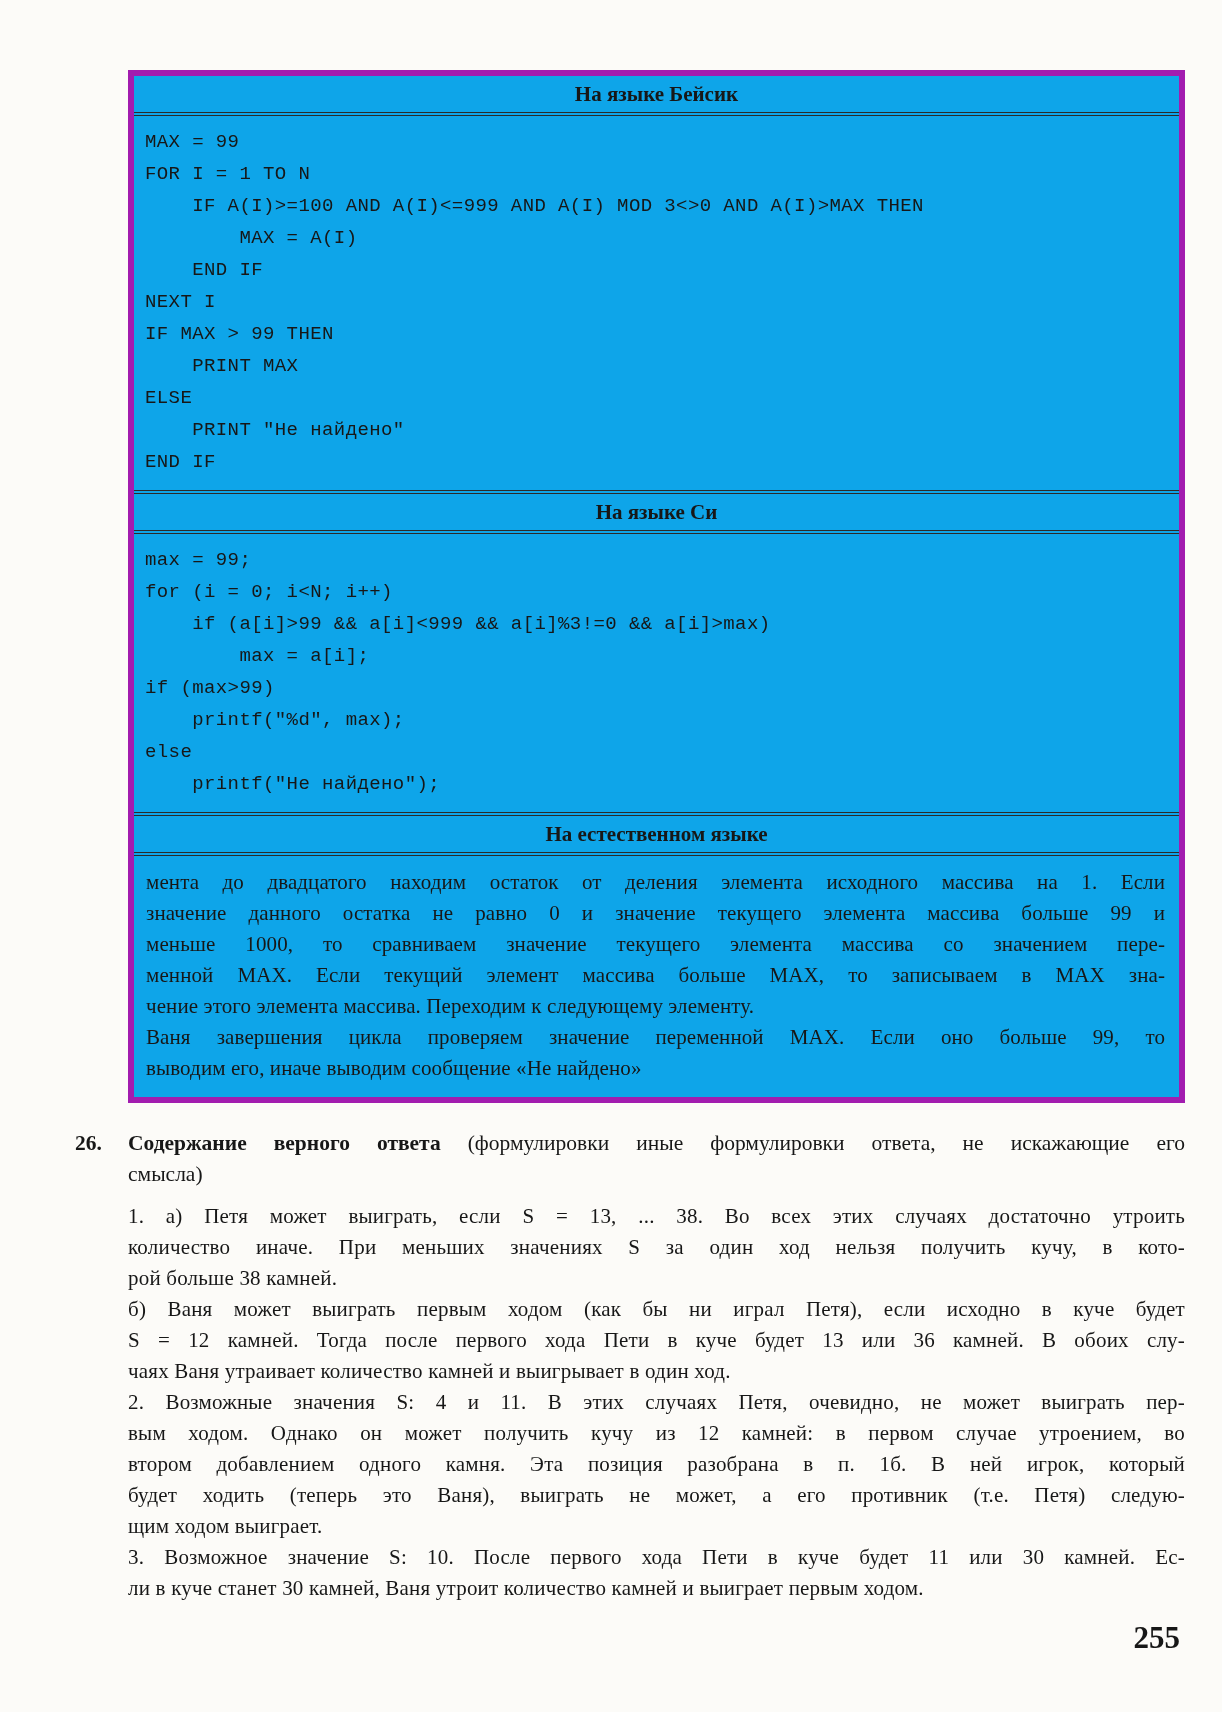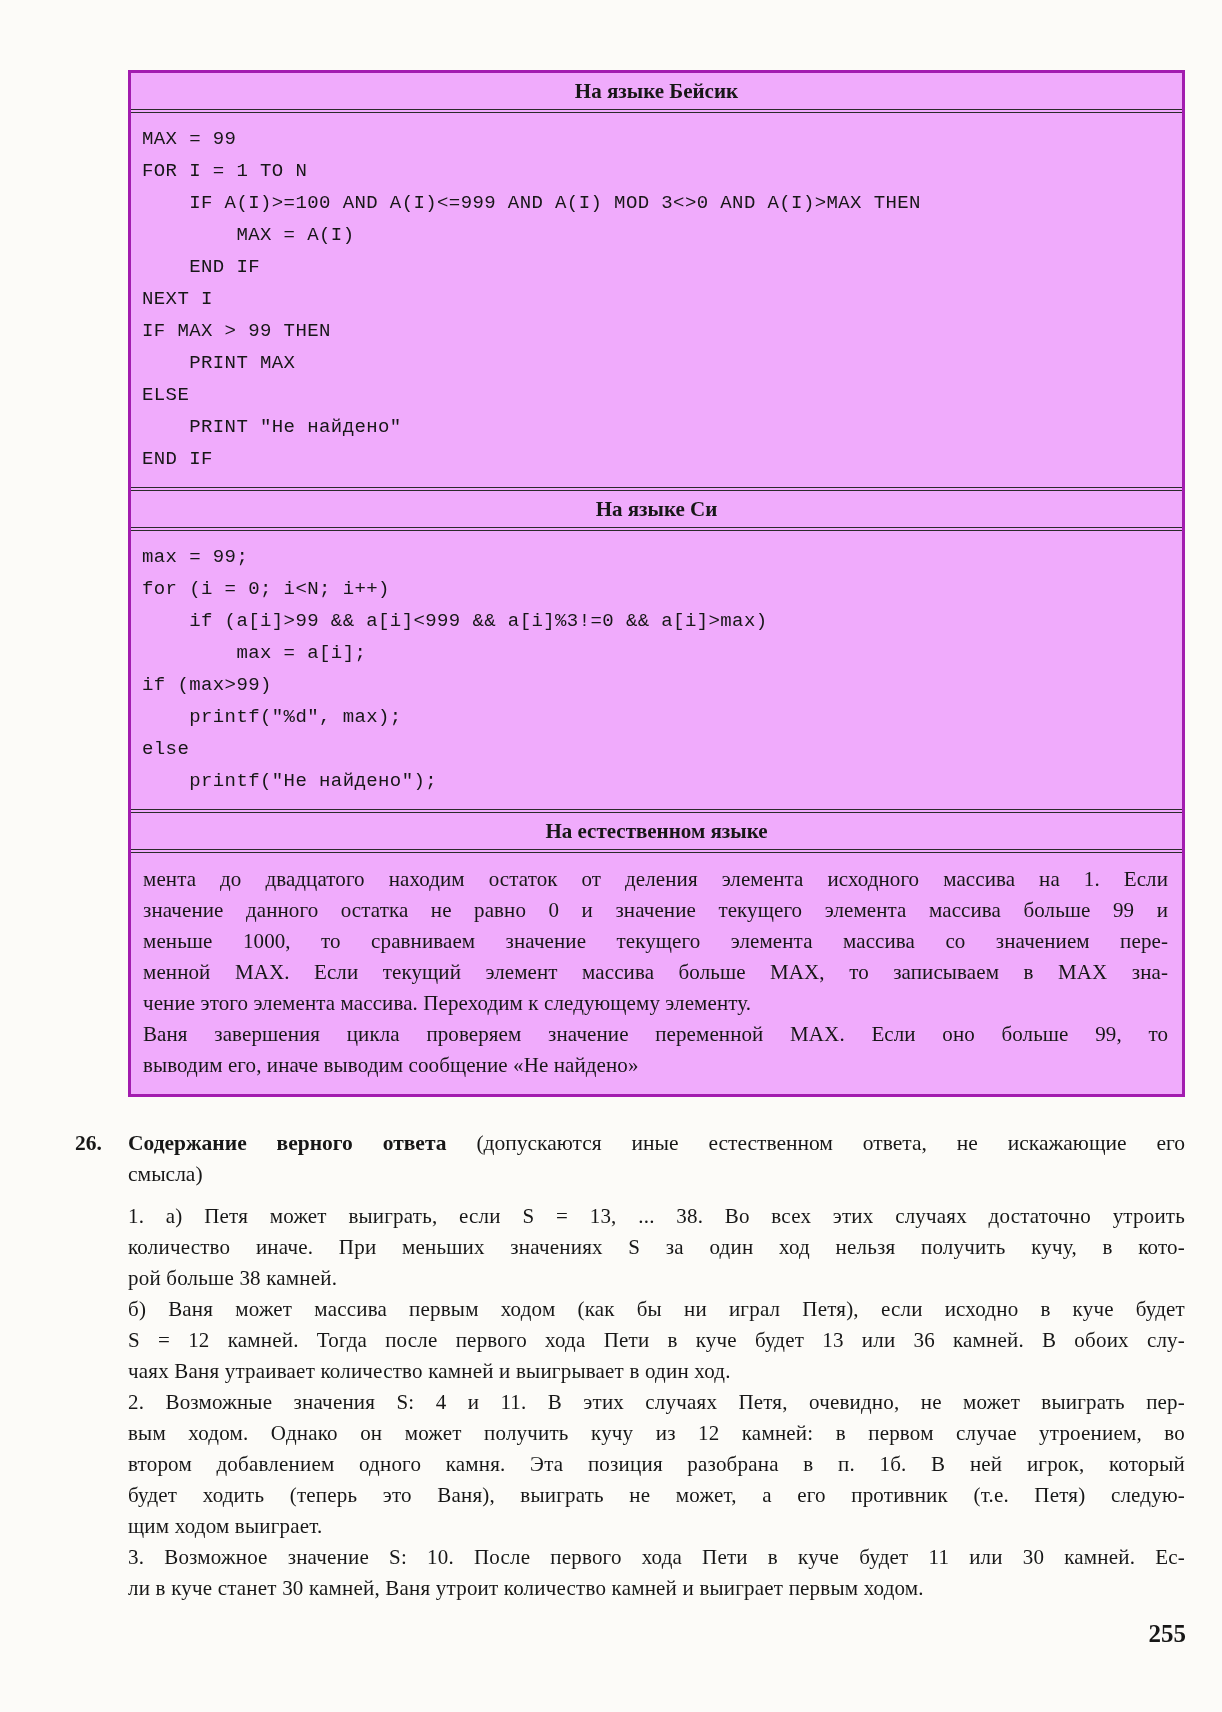--- a/index.html
+++ b/index.html
@@ -9,23 +9,23 @@
     margin:0 auto;
     background:#fcfbf8;
     color:#171717;
     font-family:"Liberation Serif", serif;
     overflow:hidden;
   }
 
   
   .solution-table {
     position:absolute; left:128px; top:70px; width:1057px;
-    border:3px solid #a21caf;
+    border:6px solid #a21caf;
     box-sizing:border-box;
-    background:#f0abfc;
+    background:#0ea5e9;
   }
   .tbl-header {
     text-align:center; font-weight:bold; font-size:21px;
     padding:6px 0 5px 0;
     border-bottom:4px double #2a2a2a;
   }
   .tbl-header.mid { border-top:4px double #2a2a2a; }
 
   .code-block { padding:10px 8px 12px 11px; }
   .code-line {
@@ -51,22 +51,22 @@
     font-weight:bold; font-size:21.5px; line-height:31px;
   }
   .answer-title { flex:1; font-size:21.5px; line-height:31px; }
   .answer-title b { font-weight:bold; }
   .title-line1 { text-align:justify; text-align-last:justify; }
   .answer-body { margin-left:53px; margin-top:11px; }
   .body-line { font-size:21px; line-height:31px; letter-spacing:0.2px; }
 
   
   .page-number {
-    position:absolute; right:36px; top:1620px;
-    font-weight:bold; font-size:25px;
+    position:absolute; right:42px; top:1620px;
+    font-weight:bold; font-size:31px;
   }
 </style>
 </head>
 <body>
 
 <div class="page">
 
   <div class="solution-table">
 
     <div class="tbl-header">На языке Бейсик</div>
@@ -109,30 +109,30 @@
       <div class="text-line just">Ваня завершения цикла проверяем значение переменной MAX. Если оно больше 99, то</div>
       <div class="text-line">выводим его, иначе выводим сообщение «Не найдено»</div>
     </div>
 
   </div>
 
   <div class="answer">
     <div class="answer-head">
       <div class="answer-num">26.</div>
       <div class="answer-title">
-        <div class="title-line1"><b>Содержание верного ответа</b><span> (допускаются иные естественном ответа, не искажающие его</span></div>
+        <div class="title-line1"><b>Содержание верного ответа</b><span> (формулировки иные формулировки ответа, не искажающие его</span></div>
         <div class="title-line2">смысла)</div>
       </div>
     </div>
 
     <div class="answer-body">
       <div class="body-line just">1. а) Петя может выиграть, если S = 13, ... 38. Во всех этих случаях достаточно утроить</div>
       <div class="body-line just">количество иначе. При меньших значениях S за один ход нельзя получить кучу, в кото-</div>
       <div class="body-line">рой больше 38 камней.</div>
-      <div class="body-line just">б) Ваня может массива первым ходом (как бы ни играл Петя), если исходно в куче будет</div>
+      <div class="body-line just">б) Ваня может выиграть первым ходом (как бы ни играл Петя), если исходно в куче будет</div>
       <div class="body-line just">S = 12 камней. Тогда после первого хода Пети в куче будет 13 или 36 камней. В обоих слу-</div>
       <div class="body-line">чаях Ваня утраивает количество камней и выигрывает в один ход.</div>
       <div class="body-line just">2. Возможные значения S: 4 и 11. В этих случаях Петя, очевидно, не может выиграть пер-</div>
       <div class="body-line just">вым ходом. Однако он может получить кучу из 12 камней: в первом случае утроением, во</div>
       <div class="body-line just">втором добавлением одного камня. Эта позиция разобрана в п. 1б. В ней игрок, который</div>
       <div class="body-line just">будет ходить (теперь это Ваня), выиграть не может, а его противник (т.е. Петя) следую-</div>
       <div class="body-line">щим ходом выиграет.</div>
       <div class="body-line just">3. Возможное значение S: 10. После первого хода Пети в куче будет 11 или 30 камней. Ес-</div>
       <div class="body-line">ли в куче станет 30 камней, Ваня утроит количество камней и выиграет первым ходом.</div>
     </div>

